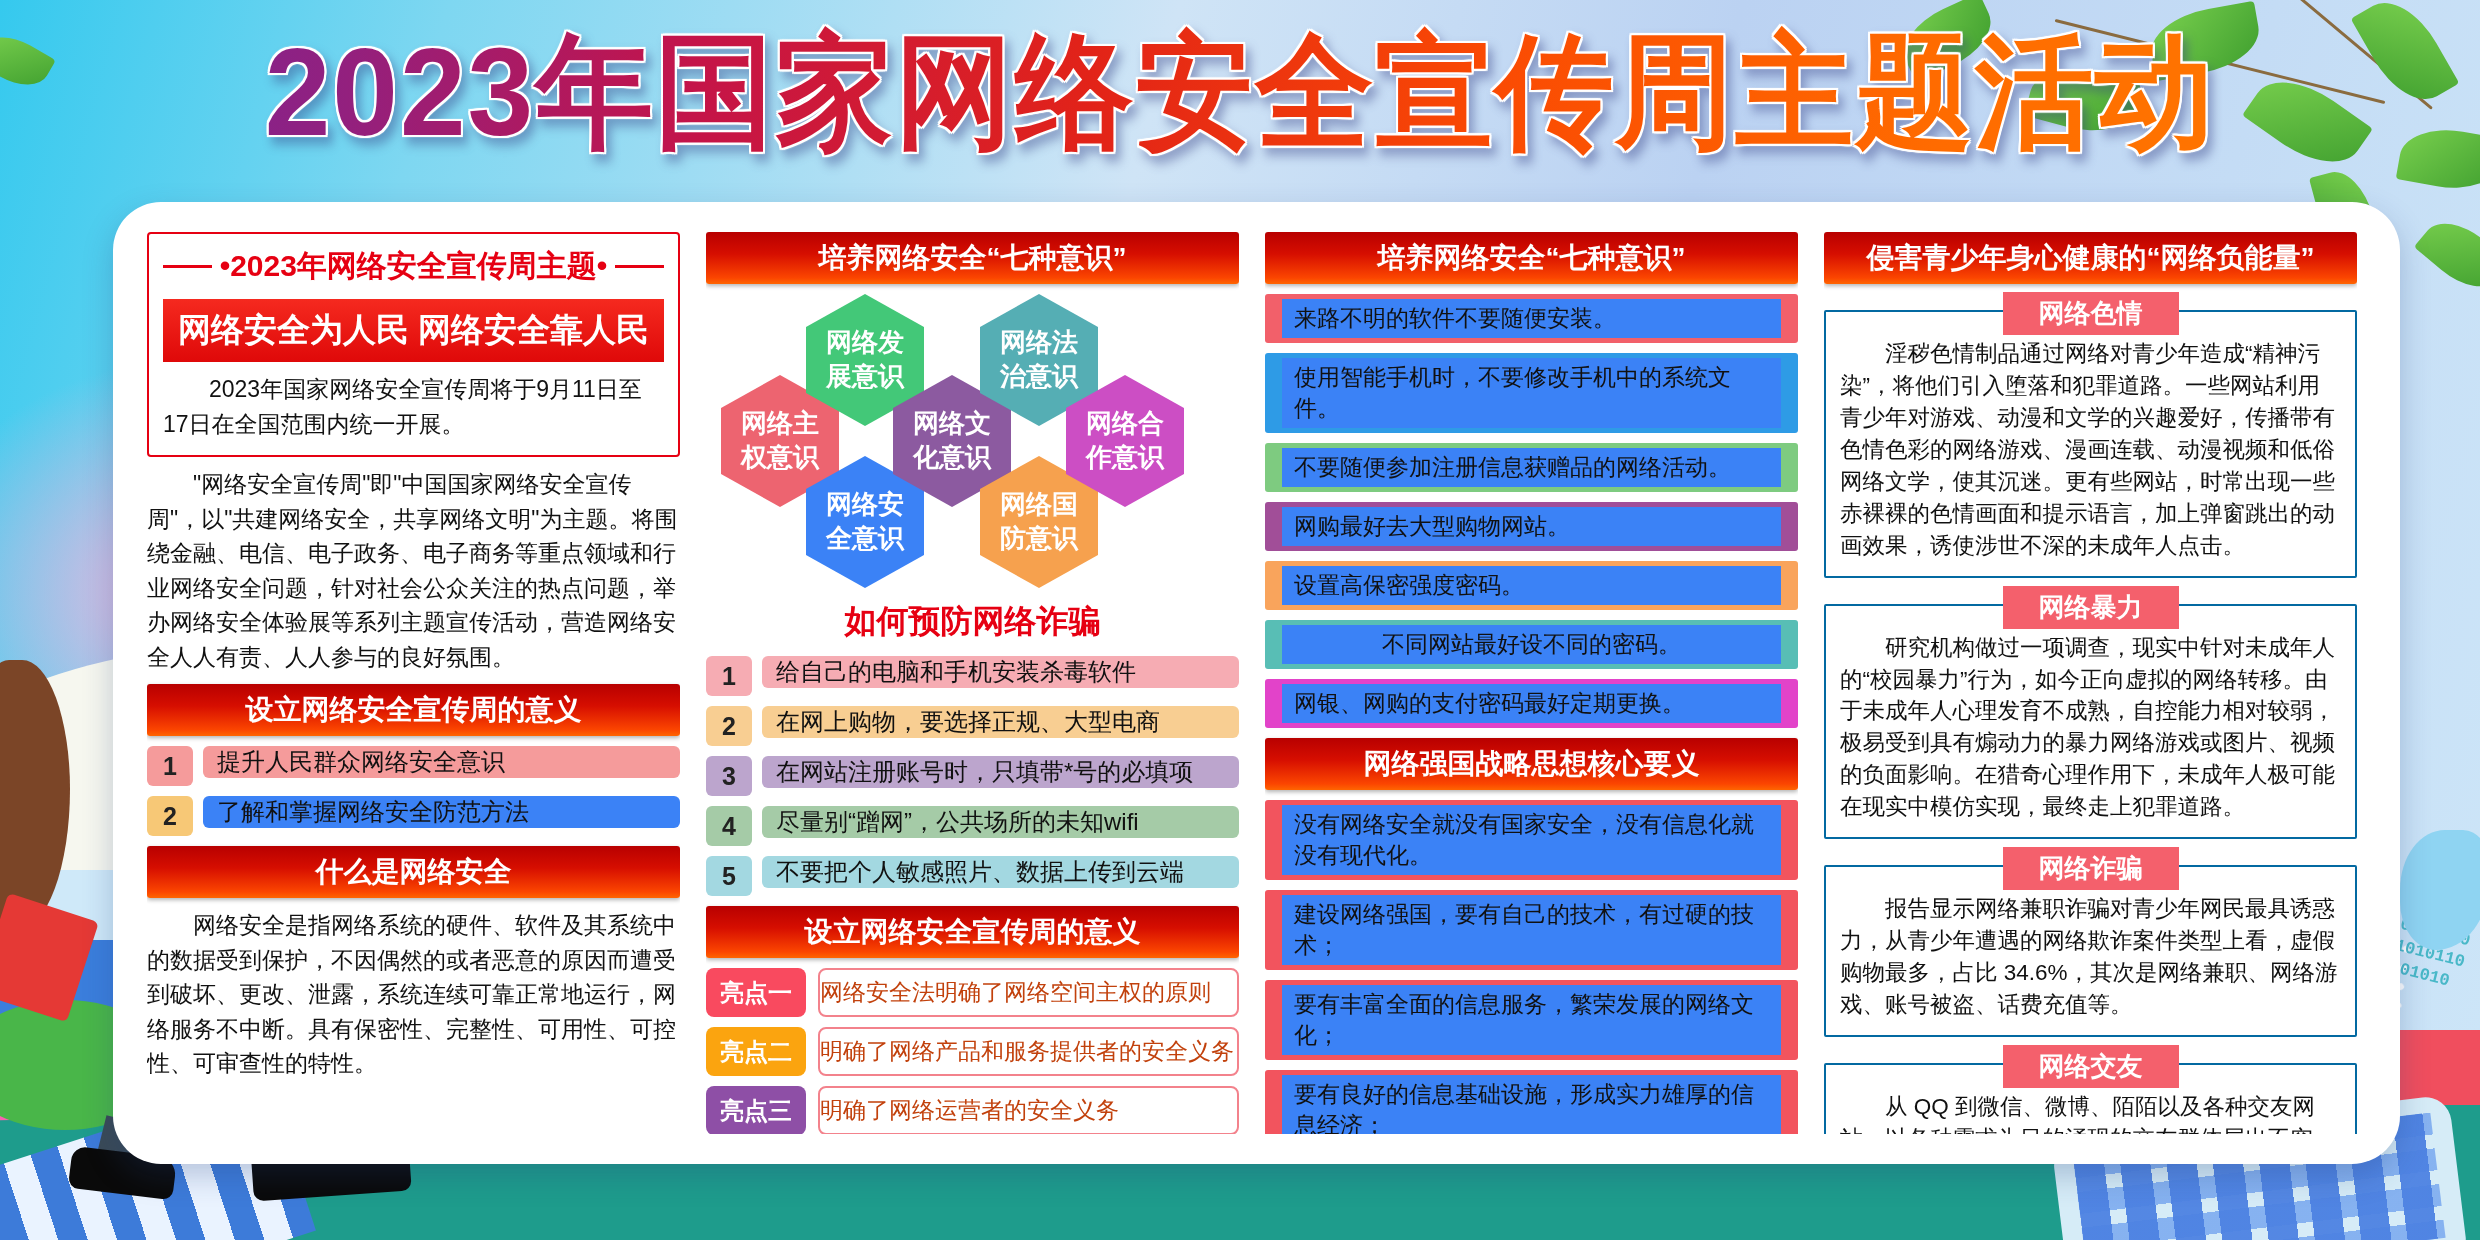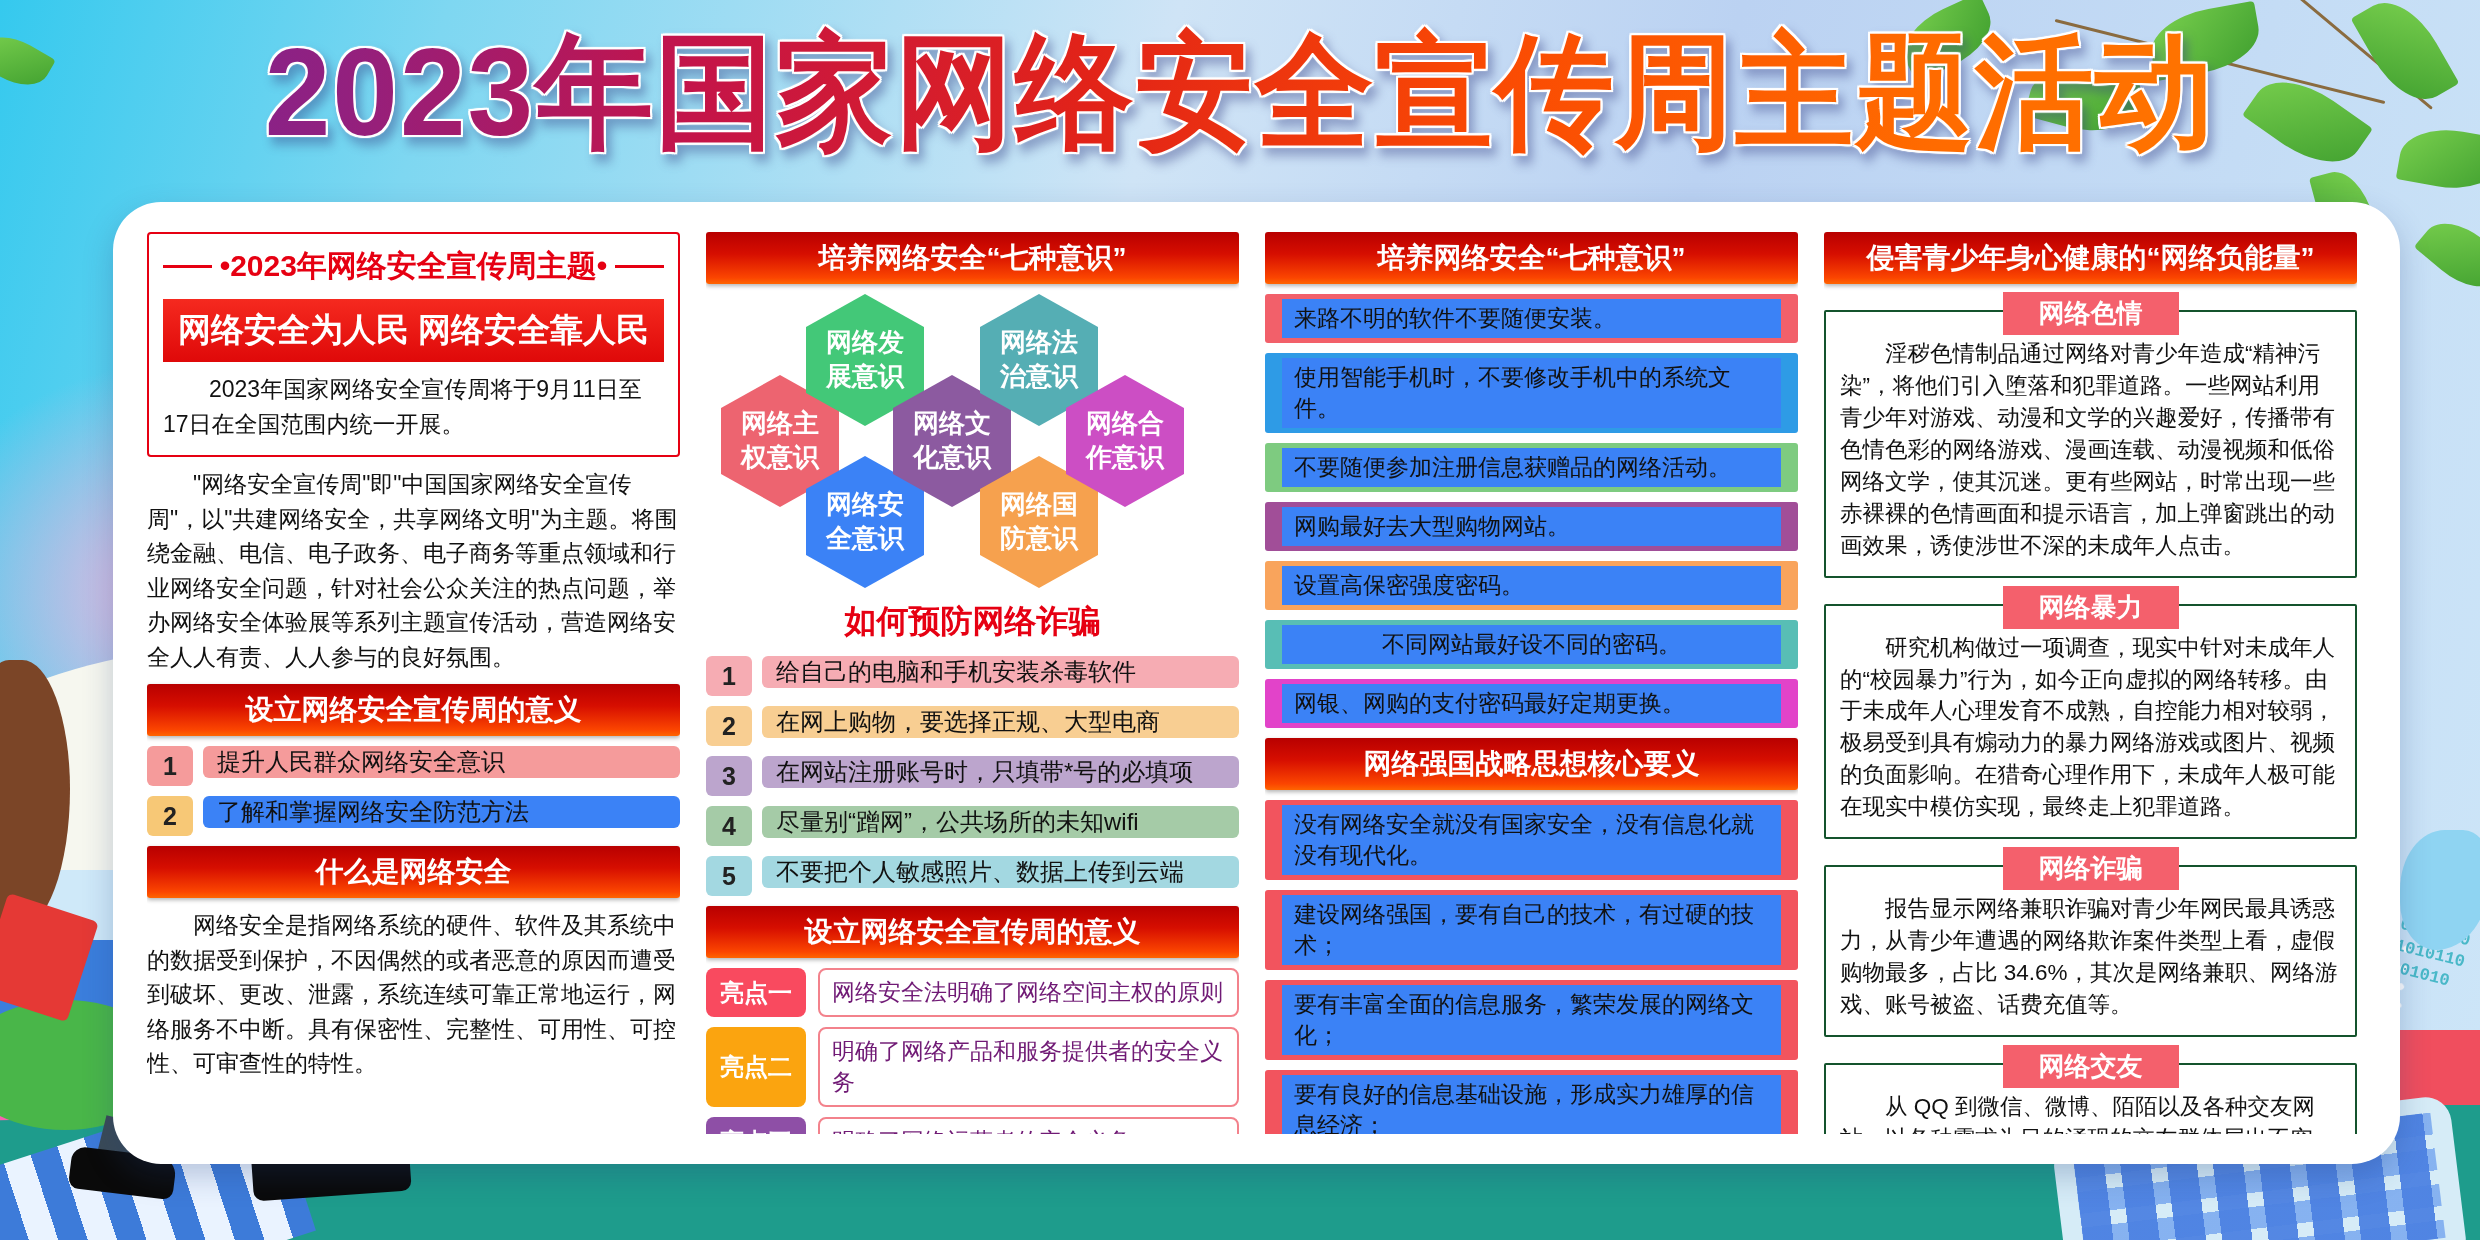--- a/index.html
+++ b/index.html
@@ -73,29 +73,29 @@
     color:#fff; font-size:26px; font-weight:bold; text-align:center; white-space:pre-line; line-height:1.3; }
   .hex:nth-child(1){left:15px;top:81px;} .hex:nth-child(2){left:100px;top:0;}
   .hex:nth-child(3){left:100px;top:162px;} .hex:nth-child(4){left:187px;top:81px;}
   .hex:nth-child(5){left:274px;top:0;} .hex:nth-child(6){left:274px;top:162px;}
   .hex:nth-child(7){left:360px;top:81px;}
   .red-title { color:#E60012; font-size:32px; font-weight:bold; text-align:center; margin:0 0 2px; }
   .hl-row { display:flex; gap:12px; align-items:stretch; flex:0 0 auto; }
   .hl-chip { flex:0 0 100px; border-radius:8px; color:#fff; font-size:24px; font-weight:bold;
     display:flex; align-items:center; justify-content:center; }
   .hl-box { flex:1; background:#fff; border:2px solid #F3828C; border-radius:8px; display:flex; align-items:center;
-    padding:7px 12px; font-size:23px; color:#701a75; }
+    padding:7px 0; font-size:23px; color:#c2410c; }
   
   .edge { padding:4px 16px; border-radius:3px; flex:0 0 auto; }
   .edge-inner { background:#3b82f6; border:1px solid #ccc; padding:4px 12px; font-size:23px; color:#111; }
   
   .sect { position:relative; margin-top:16px; flex:0 0 auto; }
   .tab { position:absolute; left:50%; top:-18px; transform:translateX(-50%); background:#F4606C; color:#fff;
     font-size:26px; font-weight:bold; padding:4px 36px; white-space:nowrap; z-index:1; }
-  .pbox { border:2px solid #14532d; background:#fff; padding:26px 14px 14px; font-size:22.5px; line-height:1.42;
+  .pbox { border:2px solid #0369a1; background:#fff; padding:26px 14px 14px; font-size:22.5px; line-height:1.42;
     color:#111; border-radius:2px; }
   .pbox .para { font-size:22.5px; line-height:1.42; }
 </style>
 </head>
 <body>
 
 <div class="stage">
 
   <div class="pink-glow"></div>
   <div class="cloud"></div>

